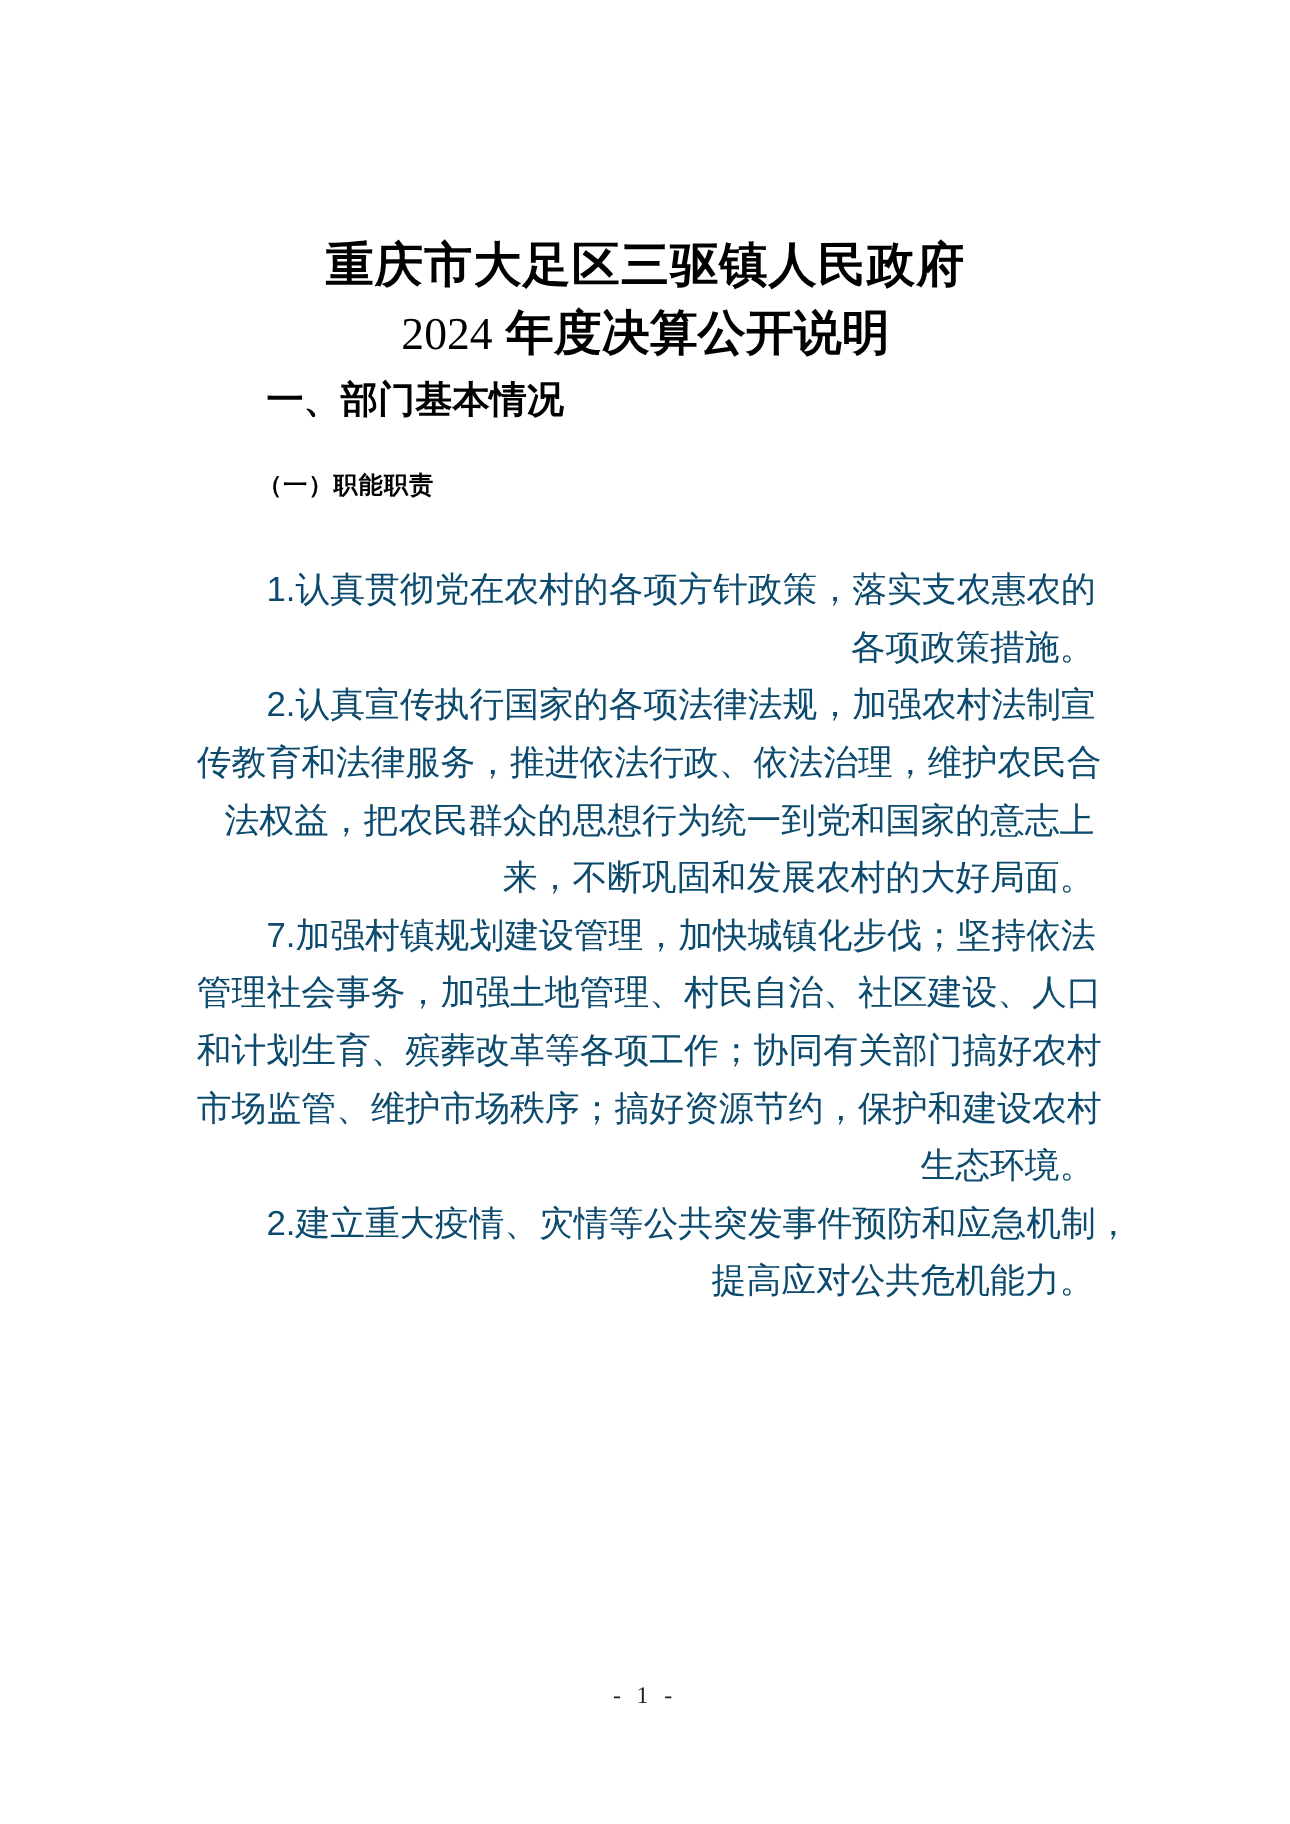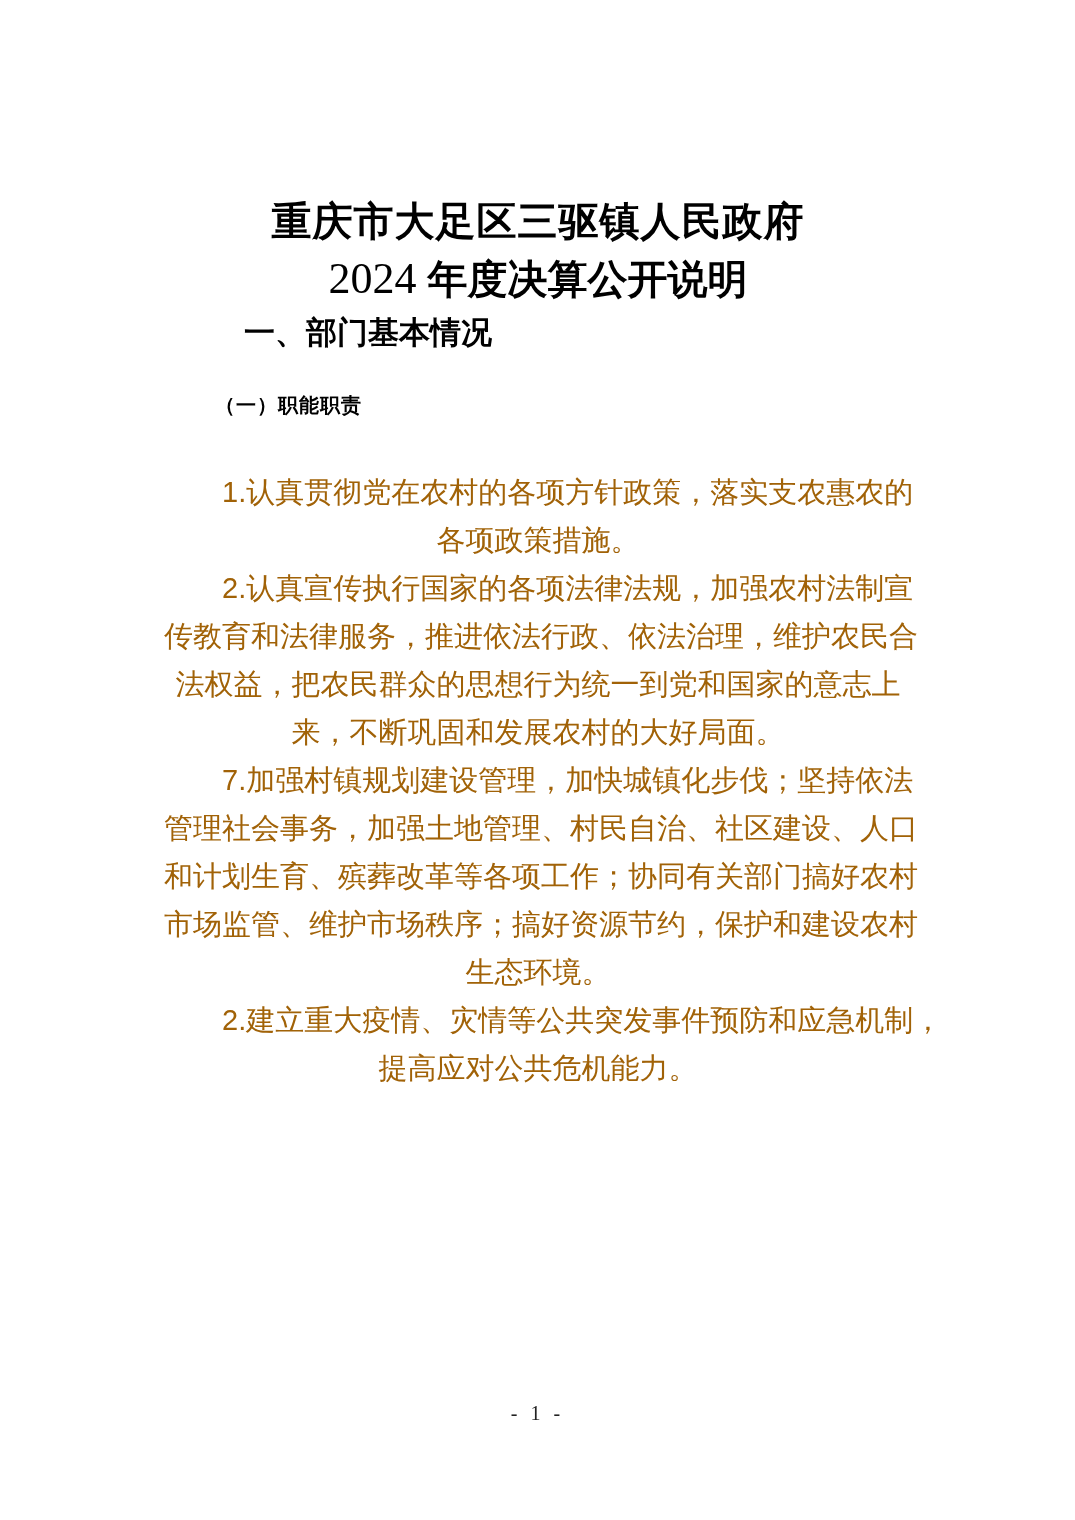--- a/index.html
+++ b/index.html
@@ -31,25 +31,25 @@
   .title-line2 {
     font-size: 40px;
     line-height: 57px;
     font-weight: bold;
     text-align: center;
     white-space: nowrap;
   }
   .title-line2 .year-num {
     font-family: "Liberation Serif", "DejaVu Serif", serif;
     font-weight: normal;
-    font-size: 44px;
+    font-size: 38px;
   }
   .section-heading {
     margin-top: 8px;
-    margin-left: 80px;
+    margin-left: 58px;
     font-size: 31px;
     line-height: 34px;
     font-weight: bold;
     white-space: nowrap;
   }
   .subsection-heading {
     margin-top: 38px;
     margin-left: 51px;
     font-size: 20px;
     line-height: 34px;
@@ -58,22 +58,22 @@
     letter-spacing: 1px;
     white-space: nowrap;
   }
   .body-text {
     margin-top: 46px;
   }
   .para {
     font-size: 29px;
     line-height: 48px;
     white-space: pre;
-    text-align: center;
-    color: #a16207;
+    text-align: right;
+    color: #0c4a6e;
   }
   .footer {
     position: absolute;
     top: 1402px;
     left: 0;
     width: 100%;
     text-align: center;
     font-family: "Liberation Serif", "DejaVu Serif", serif;
     font-size: 20px;
     letter-spacing: 4px;

